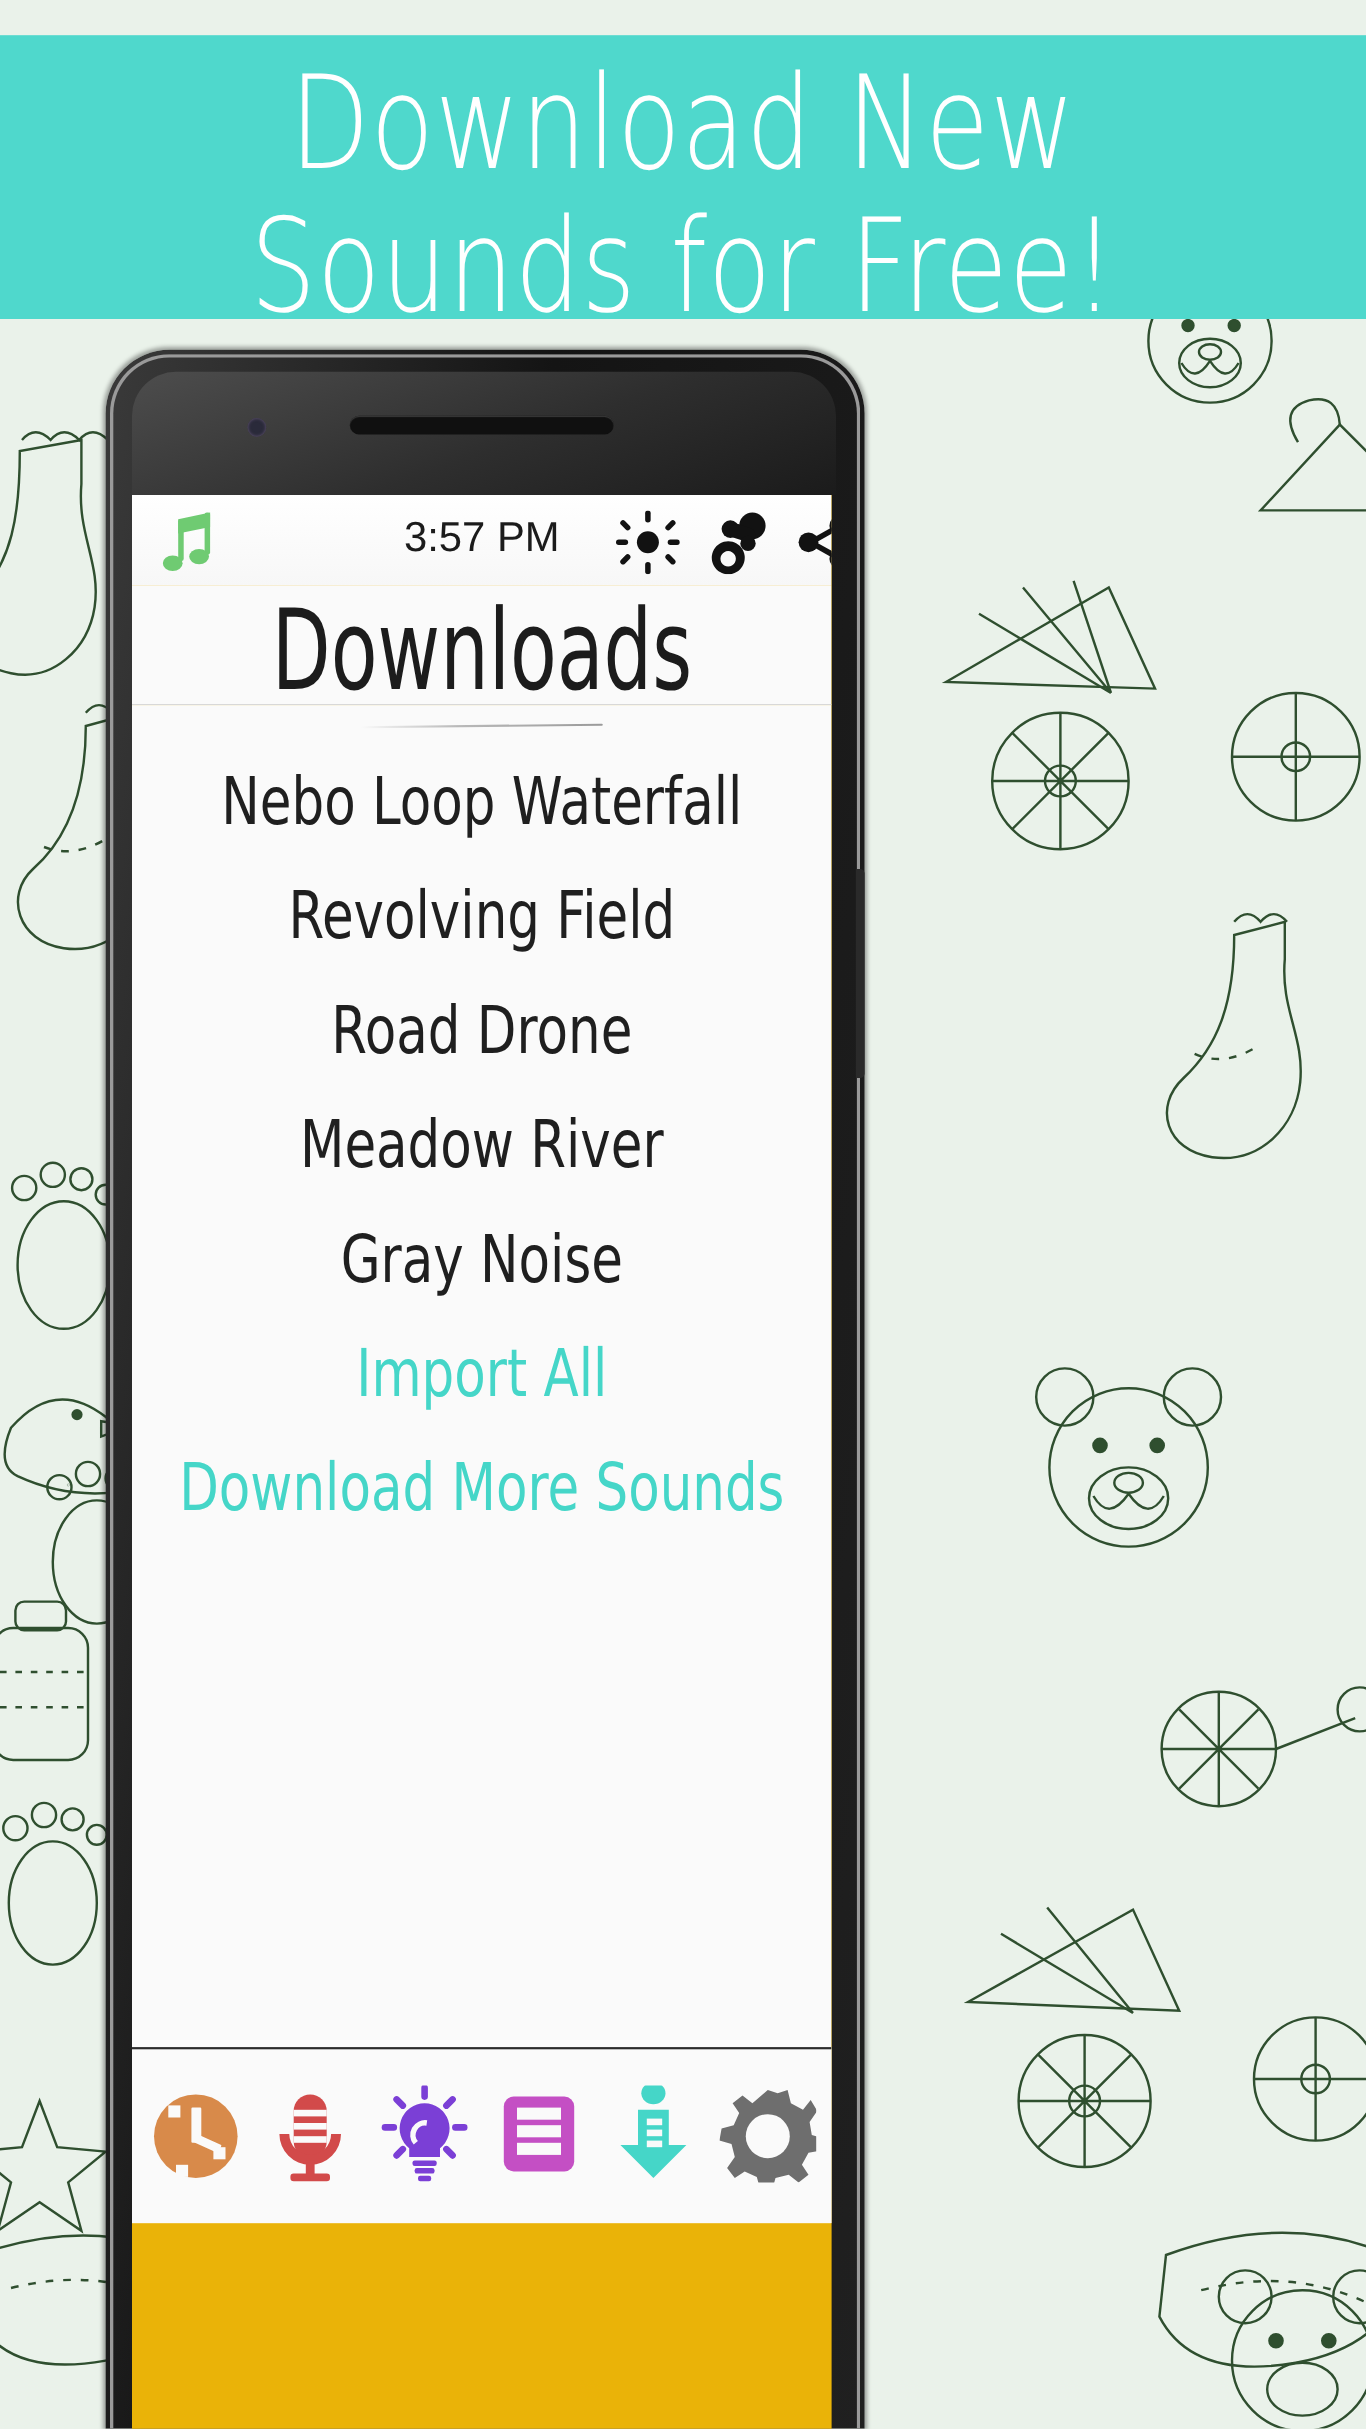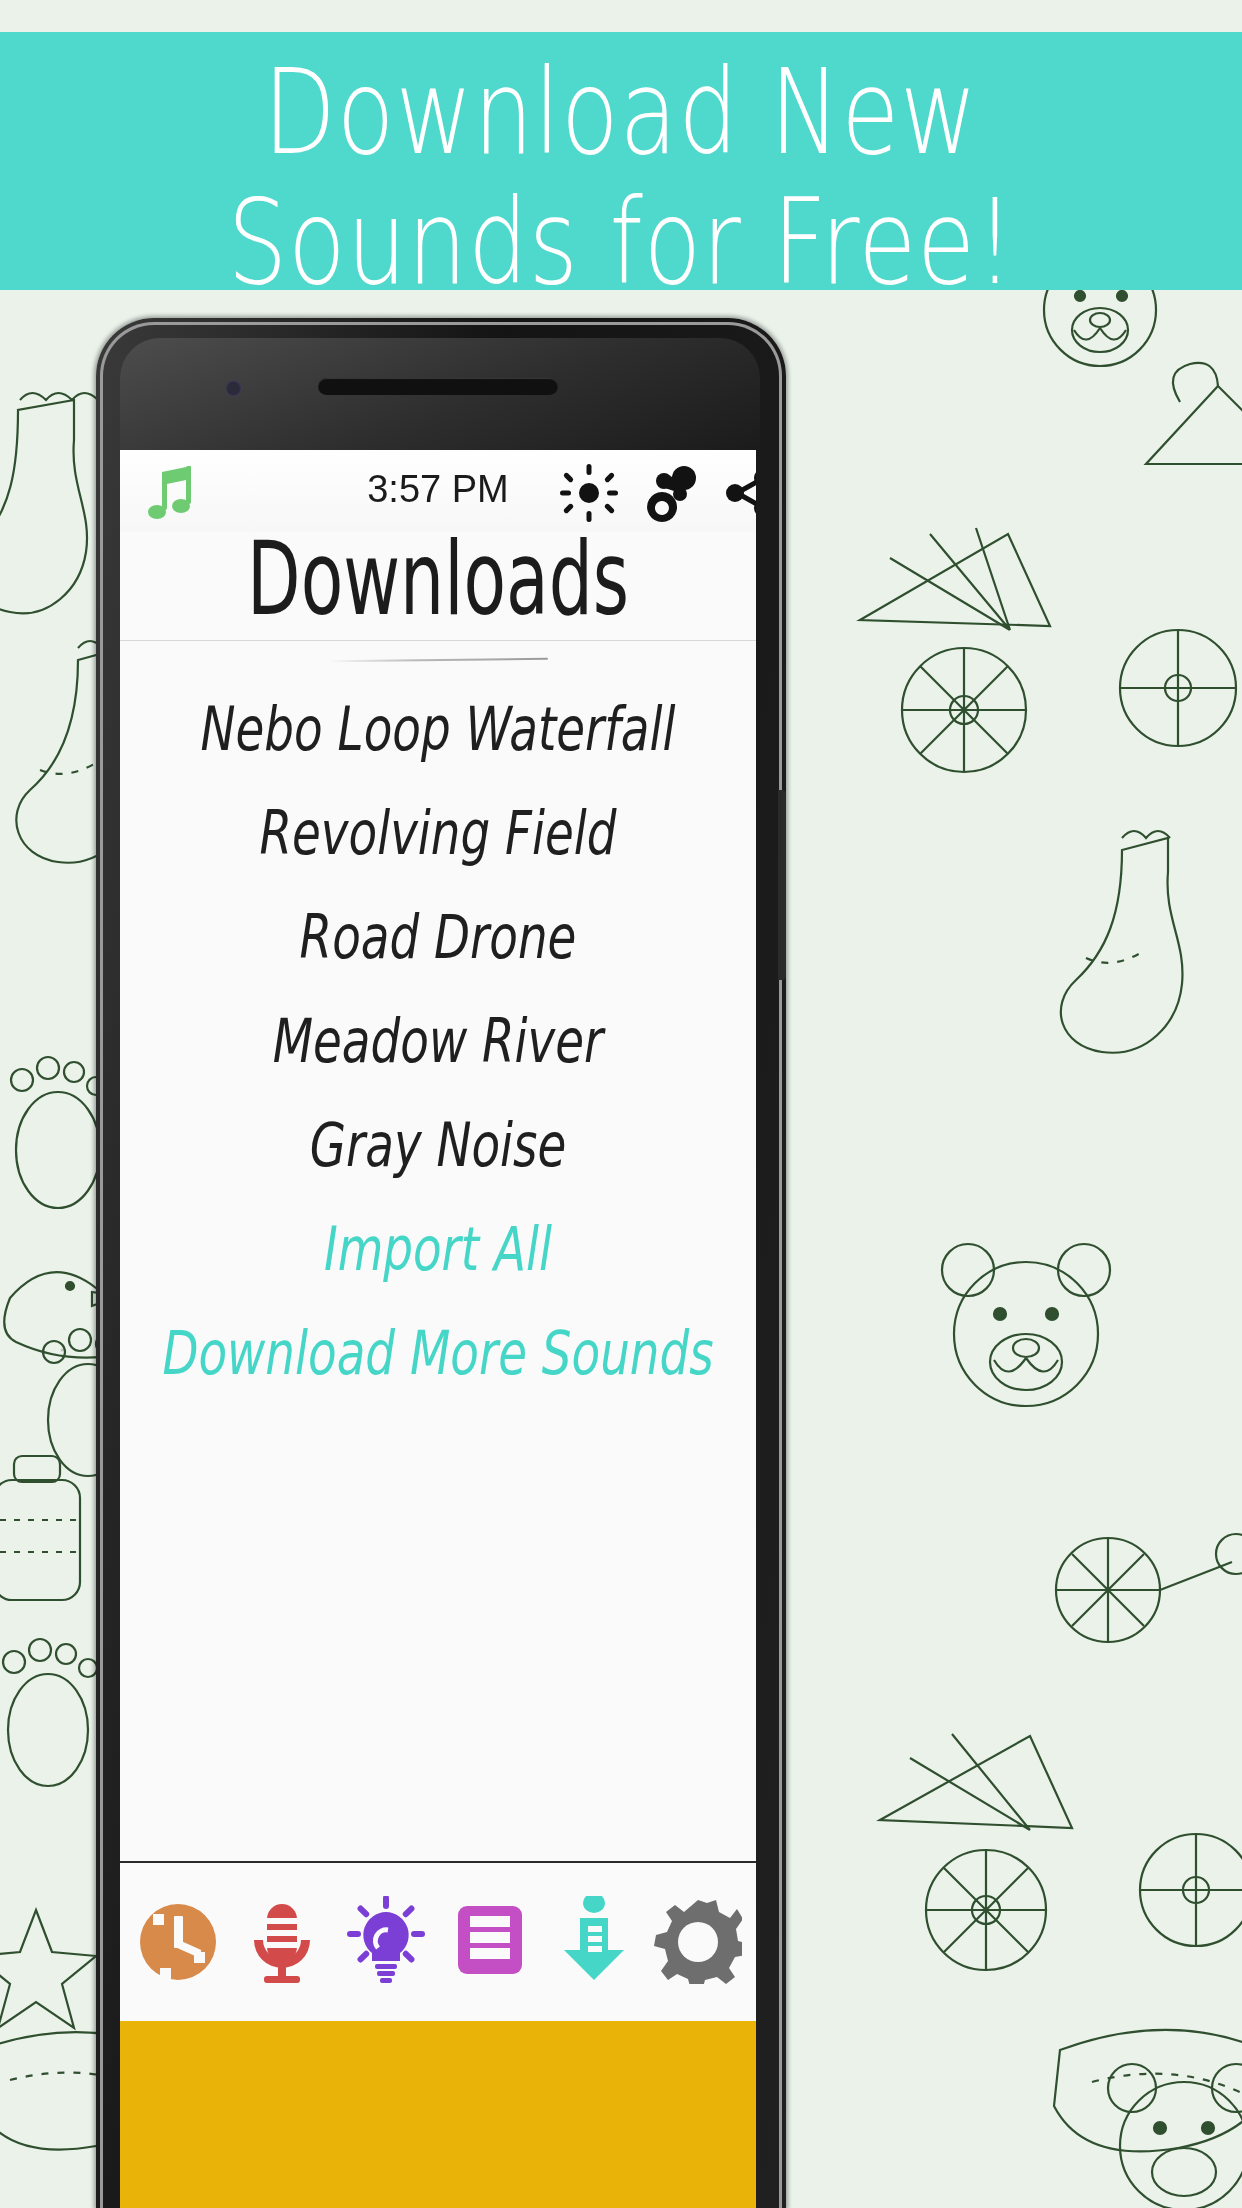--- a/index.html
+++ b/index.html
@@ -83,33 +83,33 @@
     font-family:"Liberation Sans", sans-serif;font-size:38px;color:#1b1b1b;
   }
   .status-icon{position:absolute;top:14px;}
   #brightness-icon{left:440px;}
   #pacifier-icon{left:520px;}
   #share-icon{left:600px;}
 
   
   #title-bar{
     height:108px;background:#FAFAFA;
-    display:flex;align-items:flex-start;justify-content:center;
+    display:flex;align-items:flex-end;justify-content:center;
     border-bottom:1px solid #d8d8d8;
   }
   #page-title{
     font-family:"DejaVu Sans", sans-serif;font-size:94px;line-height:94px;
     color:#1c1c1c;font-weight:400;transform:scaleX(0.74) scaleY(1.08);
     transform-origin:center;white-space:nowrap;
   }
 
   
   #download-list{
     padding-top:36px;background:#FAFAFA;
-    height:1380px;box-sizing:border-box;position:relative;font-style:italic;
+    height:1380px;box-sizing:border-box;position:relative;
   }
   #scroll-hint{
     position:absolute;left:208px;top:18px;width:220px;height:2px;
     background:linear-gradient(90deg,rgba(0,0,0,0) 0%,#b9b9b9 40%,#9a9a9a 100%);
     border-radius:2px;transform:rotate(-0.6deg);
   }
   .list-item{
     height:104px;display:flex;align-items:center;justify-content:center;
     font-family:"DejaVu Sans", sans-serif;font-size:60px;color:#1f1f1f;
     transform:scaleX(0.78);transform-origin:center;white-space:nowrap;

